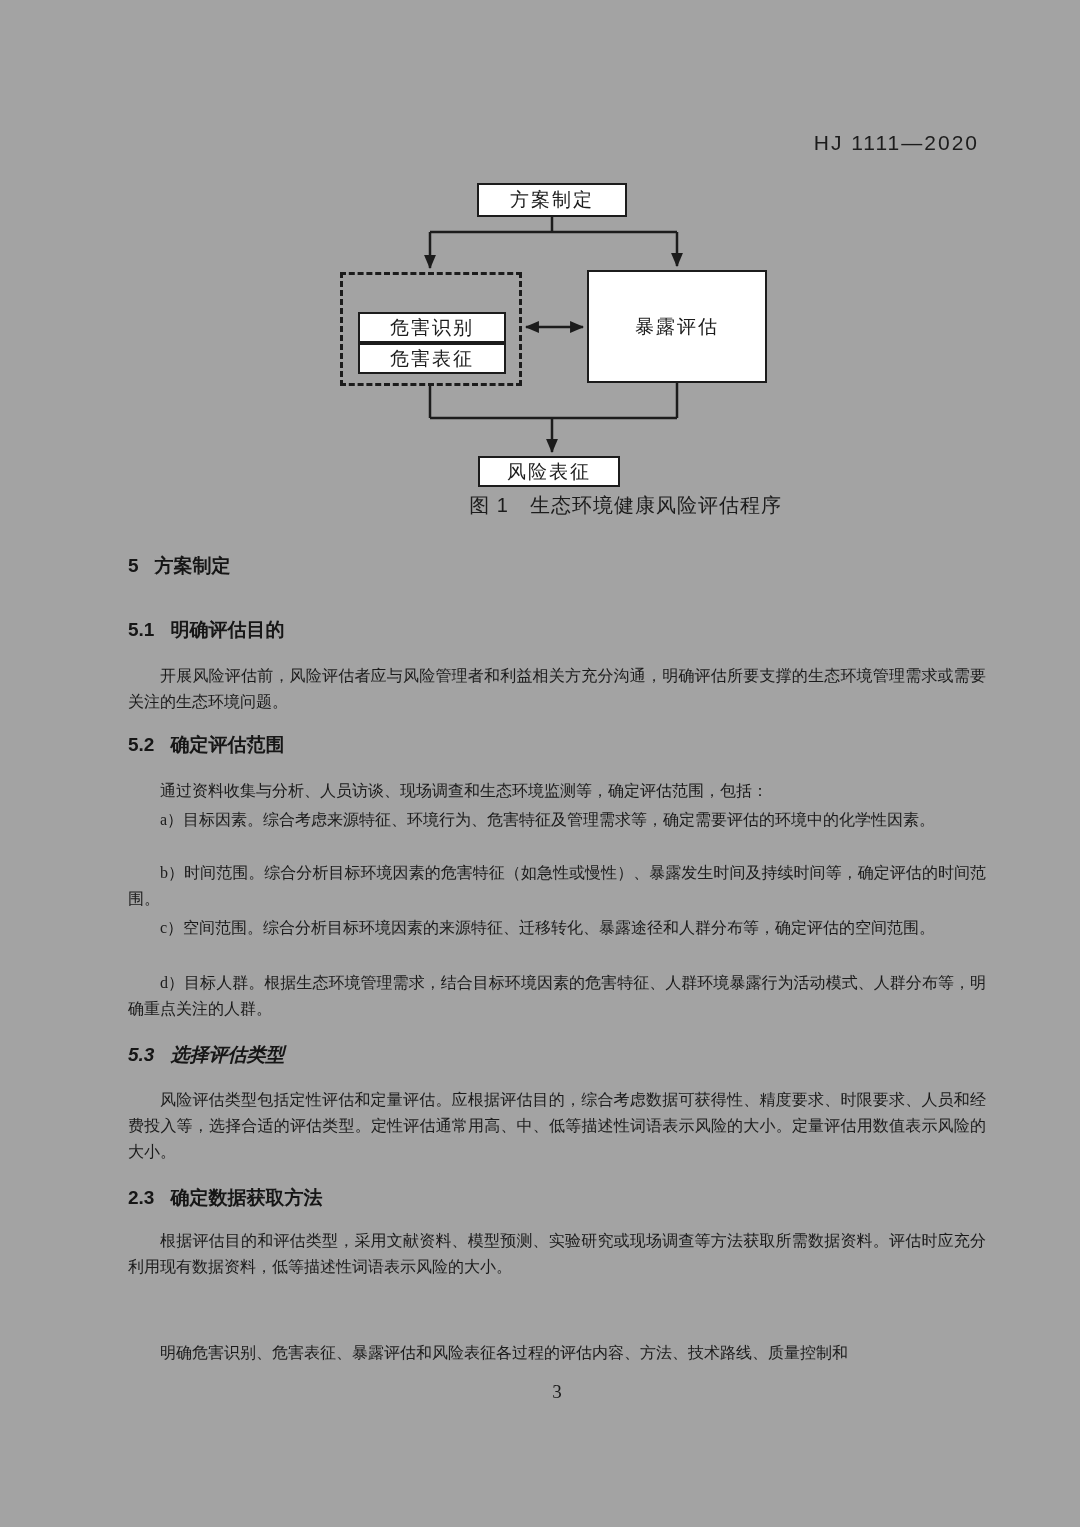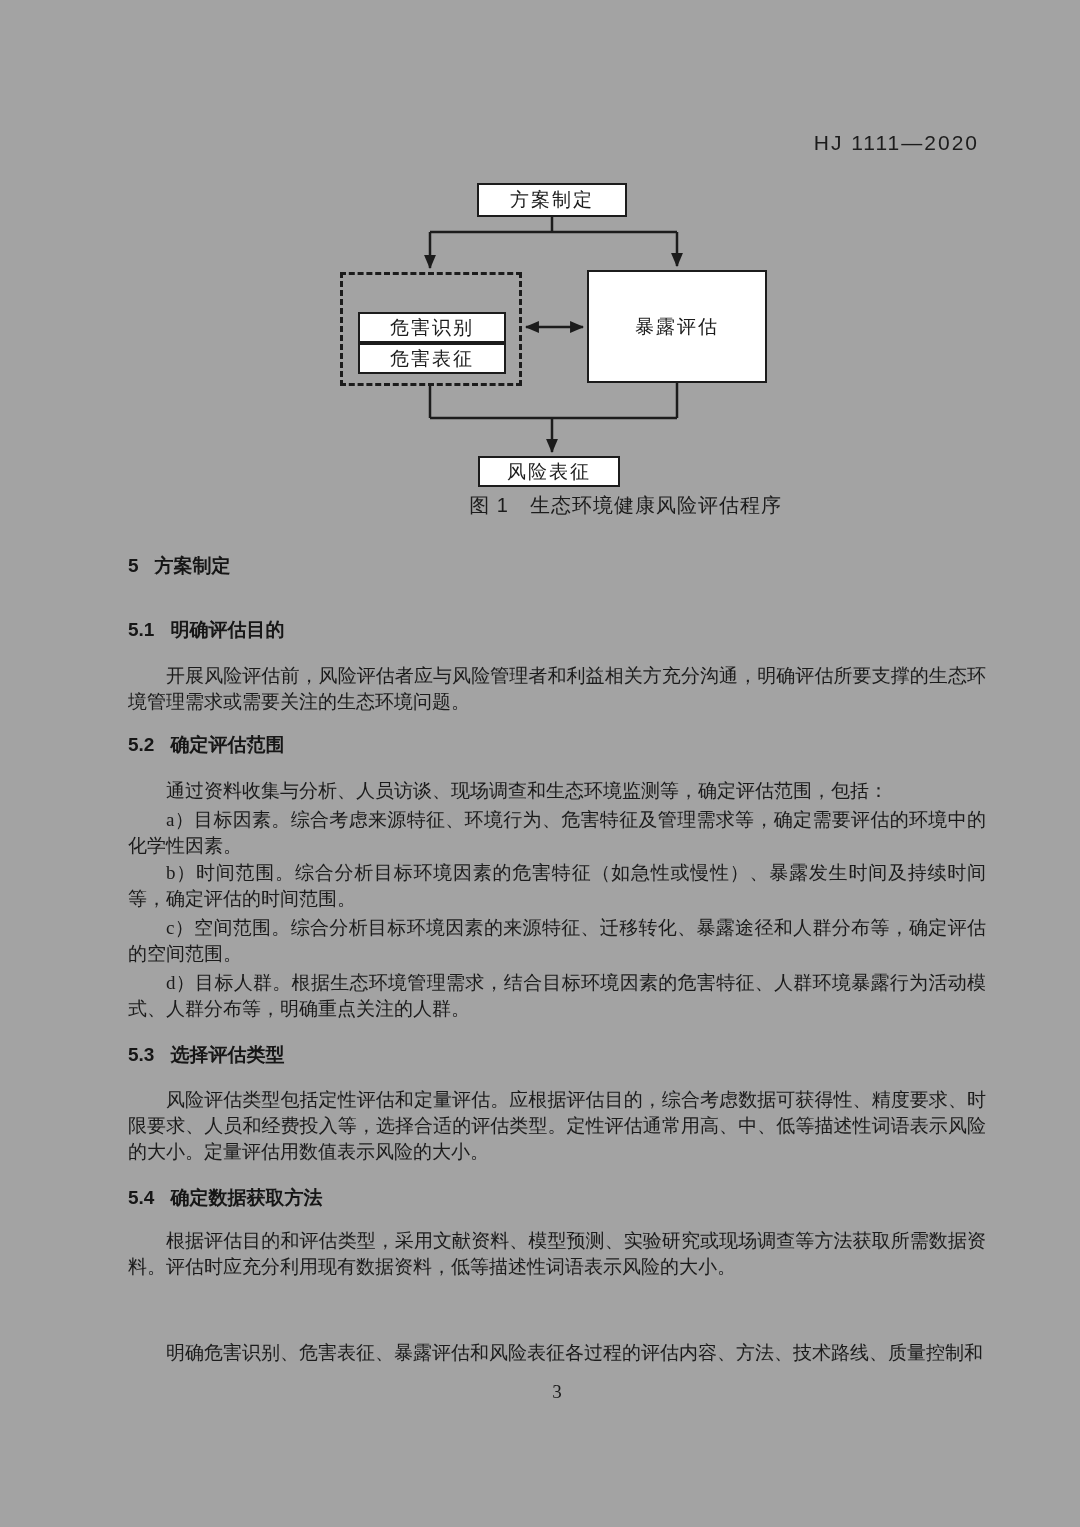--- a/index.html
+++ b/index.html
@@ -82,37 +82,37 @@
     line-height: 24px;
     font-weight: bold;
     font-family: "Liberation Sans", sans-serif;
     color: #161616;
   }
   .sec-h .num { margin-right: 16px; }
   .para {
     position: absolute;
     left: 128px;
     width: 858px;
-    font-size: 19px;
+    font-size: 16px;
     line-height: 26px;
     text-align: justify;
     text-indent: 2em;
     font-family: "Liberation Serif", serif;
     color: #1b1b1b;
   }
   .h-s5  { top: 554px; }
   .h-s51 { top: 618px; }
   .p-s51 { top: 663px; }
   .h-s52 { top: 733px; }
   .p-s52-intro { top: 778px; }
   .p-s52-a { top: 807px; }
   .p-s52-b { top: 860px; }
   .p-s52-c { top: 915px; }
   .p-s52-d { top: 970px; }
-  .h-s53 { top: 1043px; }
+  .h-s53 { top: 1043px; font-style: italic; }
   .p-s53 { top: 1087px; }
   .h-s54 { top: 1186px; }
   .p-s54 { top: 1228px; }
   .h-s55 { top: 1299px; }
   .p-s55 { top: 1340px; }
 
   .page-num {
     position: absolute;
     left: 128px;
     top: 1381px;
@@ -190,21 +190,21 @@
   <div class="para p-s52-b">b）时间范围。综合分析目标环境因素的危害特征（如急性或慢性）、暴露发生时间及持续时间等，确定评估的时间范围。</div>
   <div class="para p-s52-c">c）空间范围。综合分析目标环境因素的来源特征、迁移转化、暴露途径和人群分布等，确定评估的空间范围。</div>
   <div class="para p-s52-d">d）目标人群。根据生态环境管理需求，结合目标环境因素的危害特征、人群环境暴露行为活动模式、人群分布等，明确重点关注的人群。</div>
 
   <div class="sec-h h-s53">
     <span class="num">5.3</span><span>选择评估类型</span>
   </div>
   <div class="para p-s53">风险评估类型包括定性评估和定量评估。应根据评估目的，综合考虑数据可获得性、精度要求、时限要求、人员和经费投入等，选择合适的评估类型。定性评估通常用高、中、低等描述性词语表示风险的大小。定量评估用数值表示风险的大小。</div>
 
   <div class="sec-h h-s54">
-    <span class="num">5.4</span><span>确定数据获取方法</span>
+    <span class="num">2.3</span><span>确定数据获取方法</span>
   </div>
   <div class="para p-s54">根据评估目的和评估类型，采用文献资料、模型预测、实验研究或现场调查等方法获取所需数据资料。评估时应充分利用现有数据资料，低等描述性词语表示风险的大小。</div>
 
   <div class="para p-s55">明确危害识别、危害表征、暴露评估和风险表征各过程的评估内容、方法、技术路线、质量控制和</div>
 
   <div class="page-num">3</div>
 
 </div>
 
 </body></html>

